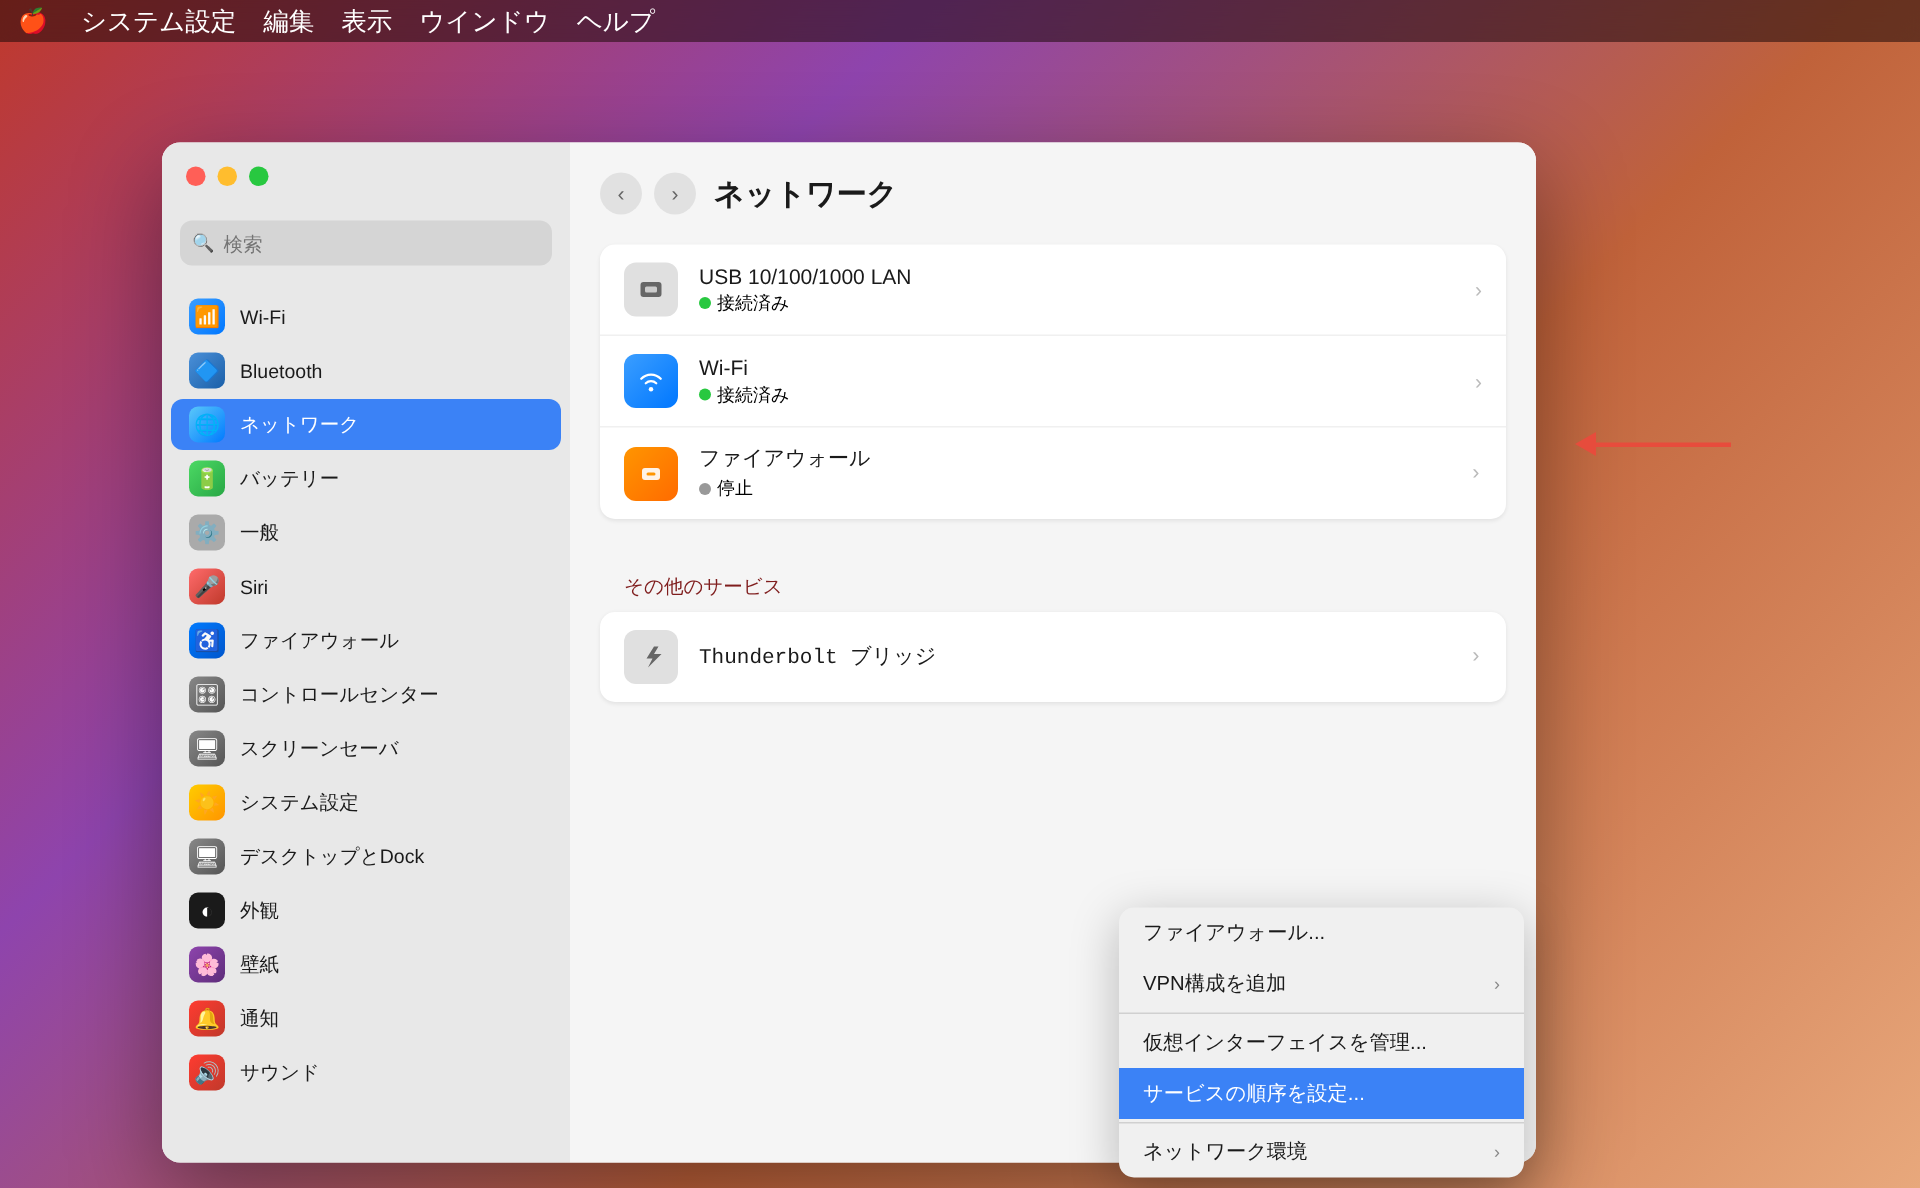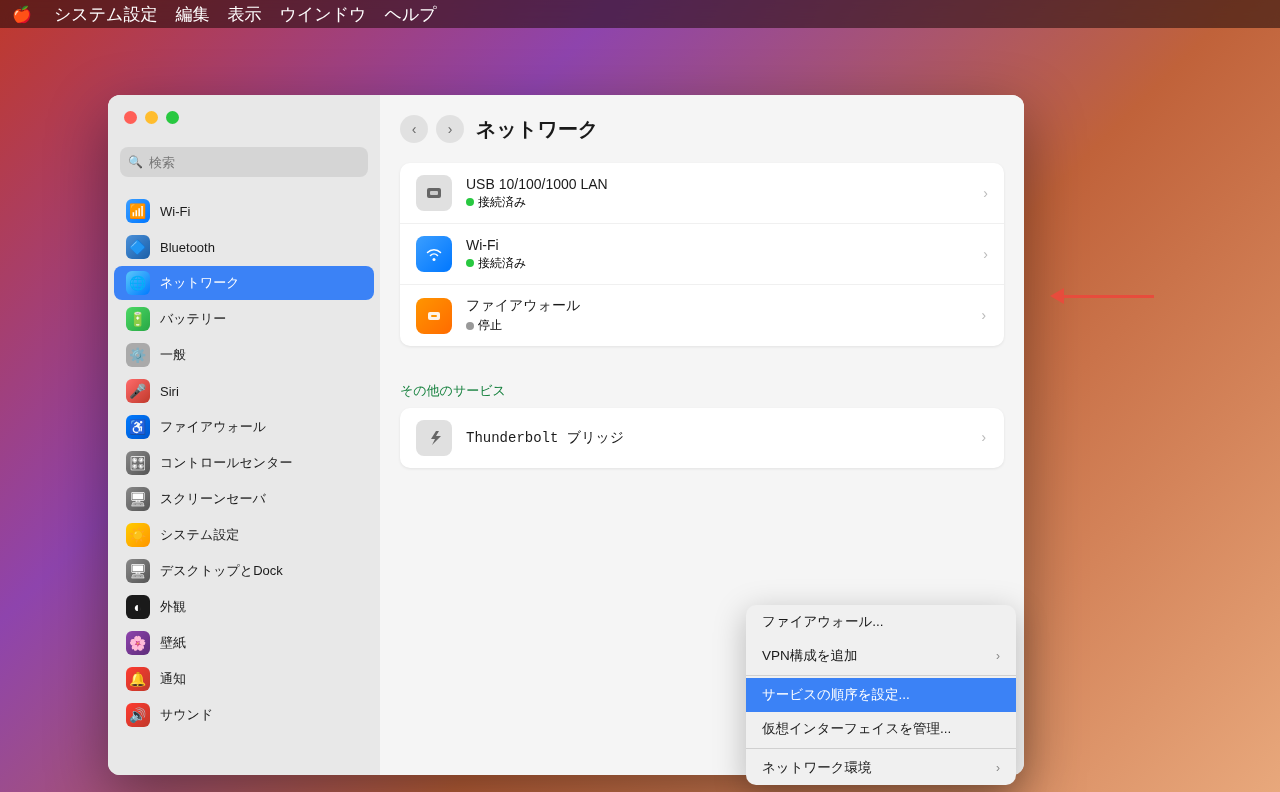--- a/index.html
+++ b/index.html
@@ -244,22 +244,22 @@
     .dot-gray { background: #999; }
     .dot-red { background: #ff3b30; }
 
     .chevron-right {
       color: #bbb;
       font-size: 14px;
     }
 
     .section-title {
       font-size: 13px;
-      color: #15803d;
-      margin: 16px 0 8px 0;
+      color: #7f1d1d;
+      margin: 16px 0 8px 16px;
     }
 
     
     .bottom-bar {
       position: absolute;
       bottom: 20px;
       right: 20px;
       display: flex;
       gap: 8px;
     }
@@ -525,25 +525,25 @@
 
     <div class="context-menu">
       <div class="menu-item">
         <span>ファイアウォール...</span>
       </div>
       <div class="menu-item">
         <span>VPN構成を追加</span>
         <span class="menu-chevron">›</span>
       </div>
       <div class="menu-separator"></div>
+      <div class="menu-item">
+        <span>仮想インターフェイスを管理...</span>
+      </div>
       <div class="menu-item highlighted">
         <span>サービスの順序を設定...</span>
-      </div>
-      <div class="menu-item">
-        <span>仮想インターフェイスを管理...</span>
       </div>
       <div class="menu-separator"></div>
       <div class="menu-item">
         <span>ネットワーク環境</span>
         <span class="menu-chevron">›</span>
       </div>
     </div>
 
     <div class="red-arrow">
       <div class="arrow-head"></div>

